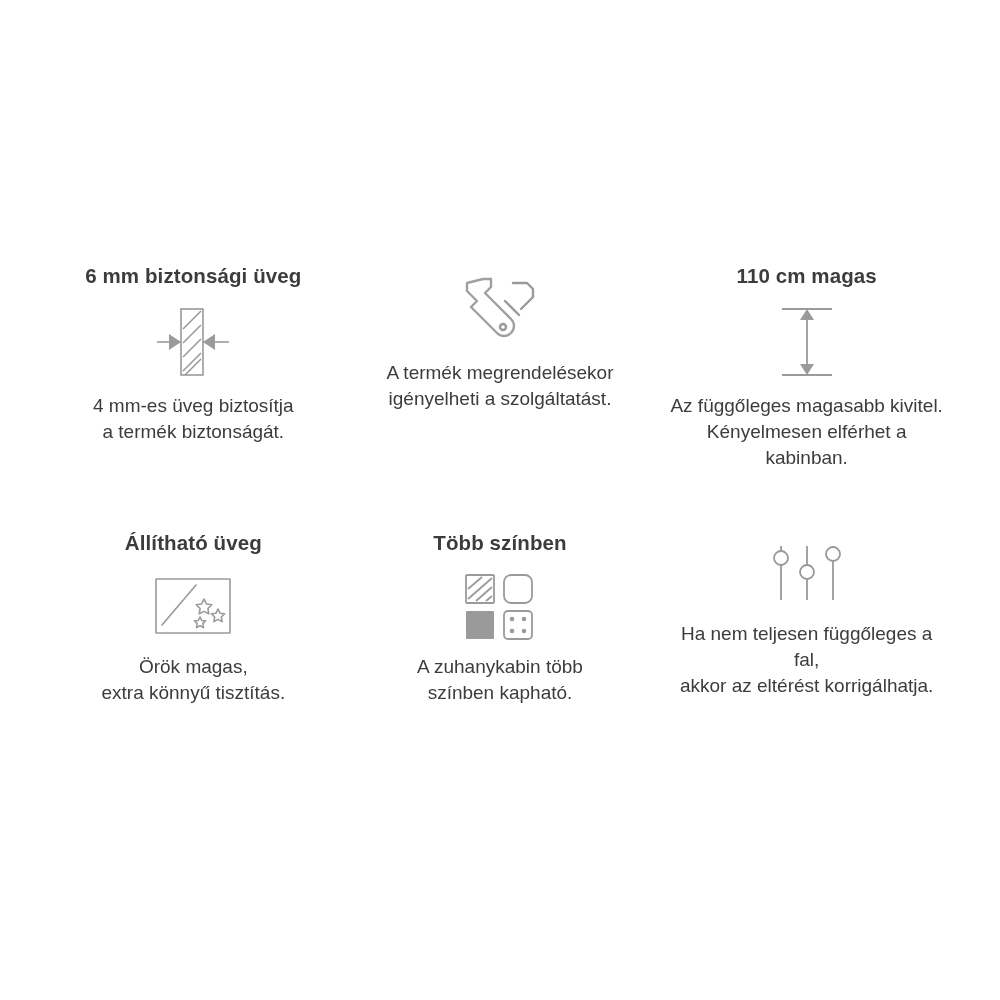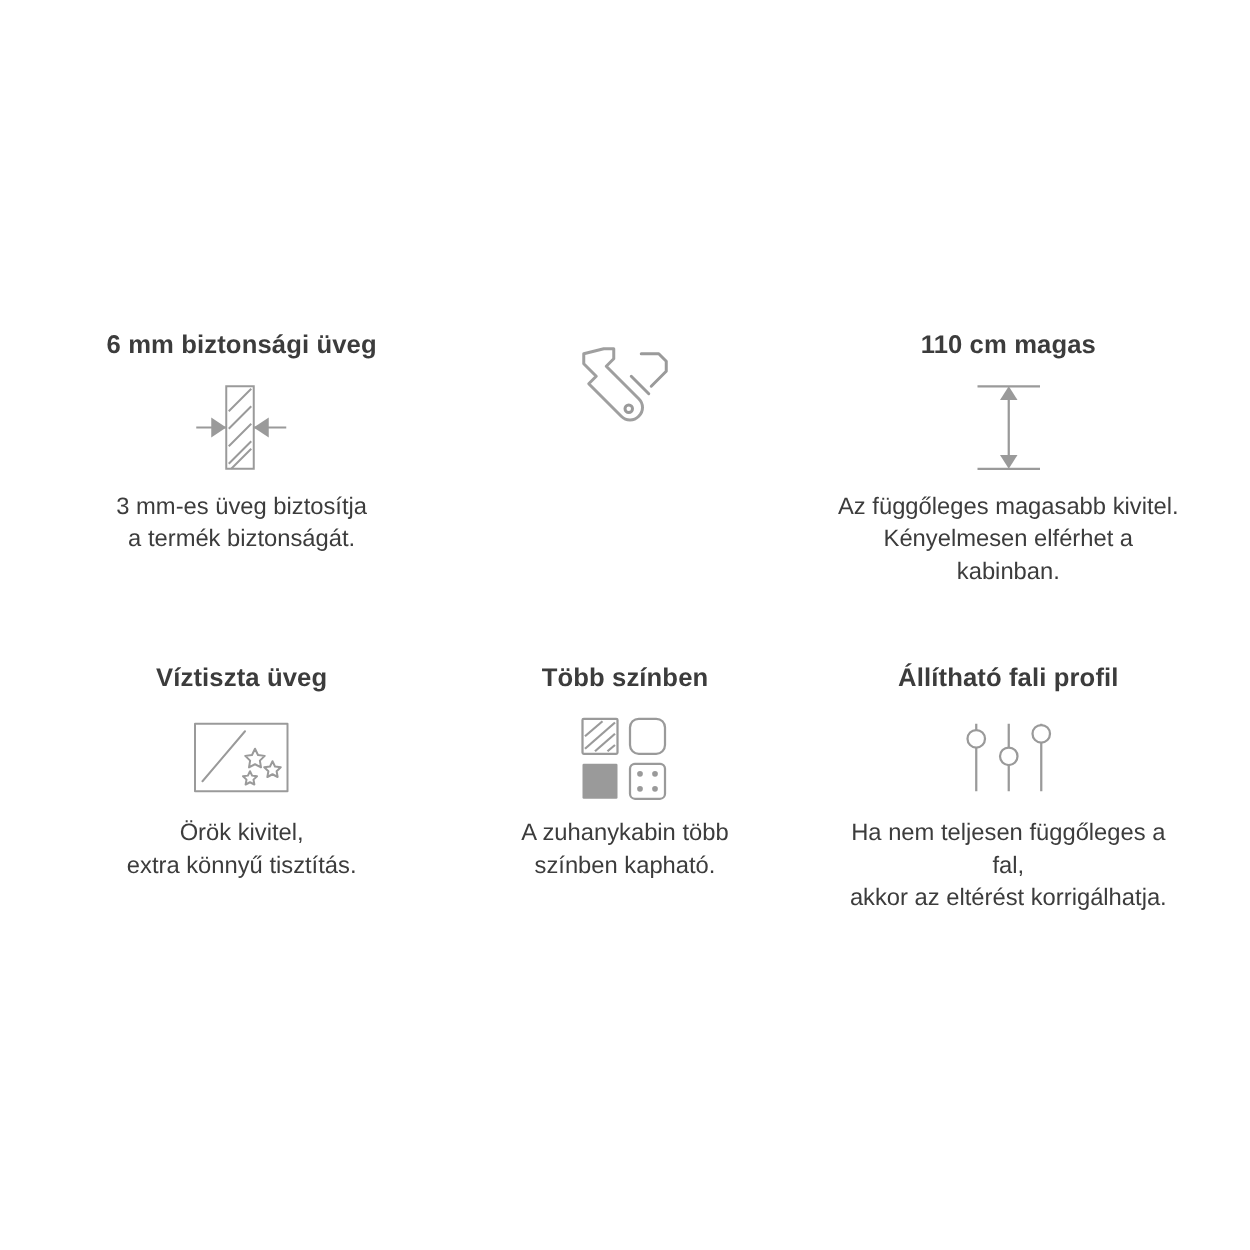--- a/index.html
+++ b/index.html
@@ -88,68 +88,70 @@
             <line x1="36" y1="54" x2="54" y2="36"></line>
             <line x1="36" y1="68" x2="54" y2="50"></line>
             <line x1="38" y1="72" x2="54" y2="56"></line>
             <line x1="10" y1="39" x2="34" y2="39"></line>
             <line x1="56" y1="39" x2="82" y2="39"></line>
           </g>
           <polygon points="34,39 22,31 22,47" fill="#9a9a9a"></polygon>
           <polygon points="56,39 68,31 68,47" fill="#9a9a9a"></polygon>
         </svg>
       </div>
-      <div class="feature-desc">3 mm-es üveg biztosítja
+      <div class="feature-desc">4 mm-es üveg biztosítja
 a termék biztonságát.</div>
     </div>
 
     <div class="feature row1">
       <div class="feature-icon">
         <svg width="78" height="72" viewBox="0 0 78 72">
           <g stroke="#9a9a9a" stroke-width="2.4" fill="none" stroke-linecap="round" stroke-linejoin="round">
             <path d="M22 6 L30 6 L30 14 L24 20 L34 30 L50 46 C54 50 54 56 50 60 C46 64 40 64 36 60 L20 44 L10 34 L16 28 L6 18 L6 10 Z" opacity="0.95"></path>
             <path d="M52 10 L66 10 L72 16 L72 24 L60 36"></path>
             <path d="M44 28 L58 42"></path>
             <circle cx="42" cy="54" r="3"></circle>
           </g>
         </svg>
       </div>
+      <div class="feature-desc">A termék megrendelésekor
+igényelheti a szolgáltatást.</div>
     </div>
 
     <div class="feature row1">
       <div class="feature-title">110 cm magas</div>
       <div class="feature-icon">
         <svg width="78" height="78" viewBox="0 0 78 78">
           <g stroke="#9a9a9a" stroke-width="1.8" fill="none">
             <line x1="14" y1="6" x2="64" y2="6"></line>
             <line x1="14" y1="72" x2="64" y2="72"></line>
             <line x1="39" y1="14" x2="39" y2="64"></line>
           </g>
           <polygon points="39,6 32,17 46,17" fill="#9a9a9a"></polygon>
           <polygon points="39,72 32,61 46,61" fill="#9a9a9a"></polygon>
         </svg>
       </div>
       <div class="feature-desc">Az függőleges magasabb kivitel.
 Kényelmesen elférhet a kabinban.</div>
     </div>
 
     <div class="feature row2">
-      <div class="feature-title">Víztiszta üveg</div>
+      <div class="feature-title">Állítható üveg</div>
       <div class="feature-icon">
         <svg width="90" height="66" viewBox="0 0 90 66">
           <g stroke="#9a9a9a" stroke-width="1.6" fill="none" stroke-linecap="round" stroke-linejoin="round">
             <rect x="8" y="6" width="74" height="54"></rect>
             <line x1="14" y1="52" x2="48" y2="12"></line>
             <path d="M56 26 l2.4 5 5.4 0.7 -3.9 3.8 0.9 5.4 -4.8-2.5 -4.8 2.5 0.9-5.4 -3.9-3.8 5.4-0.7 z"></path>
             <path d="M70 36 l2 4.2 4.6 0.6 -3.3 3.2 0.8 4.6 -4.1-2.2 -4.1 2.2 0.8-4.6 -3.3-3.2 4.6-0.6 z"></path>
             <path d="M52 44 l1.7 3.5 3.9 0.5 -2.8 2.7 0.7 3.9 -3.5-1.8 -3.5 1.8 0.7-3.9 -2.8-2.7 3.9-0.5 z"></path>
           </g>
         </svg>
       </div>
-      <div class="feature-desc">Örök kivitel,
+      <div class="feature-desc">Örök magas,
 extra könnyű tisztítás.</div>
     </div>
 
     <div class="feature row2">
       <div class="feature-title">Több színben</div>
       <div class="feature-icon">
         <svg width="76" height="70" viewBox="0 0 76 70">
           <g fill="none" stroke="#9a9a9a" stroke-width="1.8">
             <rect x="4" y="4" width="28" height="28" rx="1"></rect>
             <line x1="6" y1="18" x2="20" y2="6"></line>
@@ -164,21 +166,20 @@
             <circle cx="62" cy="60" r="2.3" fill="#9a9a9a" stroke="none"></circle>
           </g>
           <rect x="4" y="40" width="28" height="28" rx="1" fill="#9a9a9a"></rect>
         </svg>
       </div>
       <div class="feature-desc">A zuhanykabin több
 színben kapható.</div>
     </div>
 
     <div class="feature row2">
-      <div class="feature-title">Állítható fali profil</div>
       <div class="feature-icon">
         <svg width="92" height="62" viewBox="0 0 92 62">
           <g stroke="#9a9a9a" stroke-width="1.8" fill="none">
             <line x1="20" y1="4" x2="20" y2="58"></line>
             <line x1="46" y1="4" x2="46" y2="58"></line>
             <line x1="72" y1="4" x2="72" y2="58"></line>
             <circle cx="20" cy="16" r="7" fill="#ffffff"></circle>
             <circle cx="46" cy="30" r="7" fill="#ffffff"></circle>
             <circle cx="72" cy="12" r="7" fill="#ffffff"></circle>
           </g>

